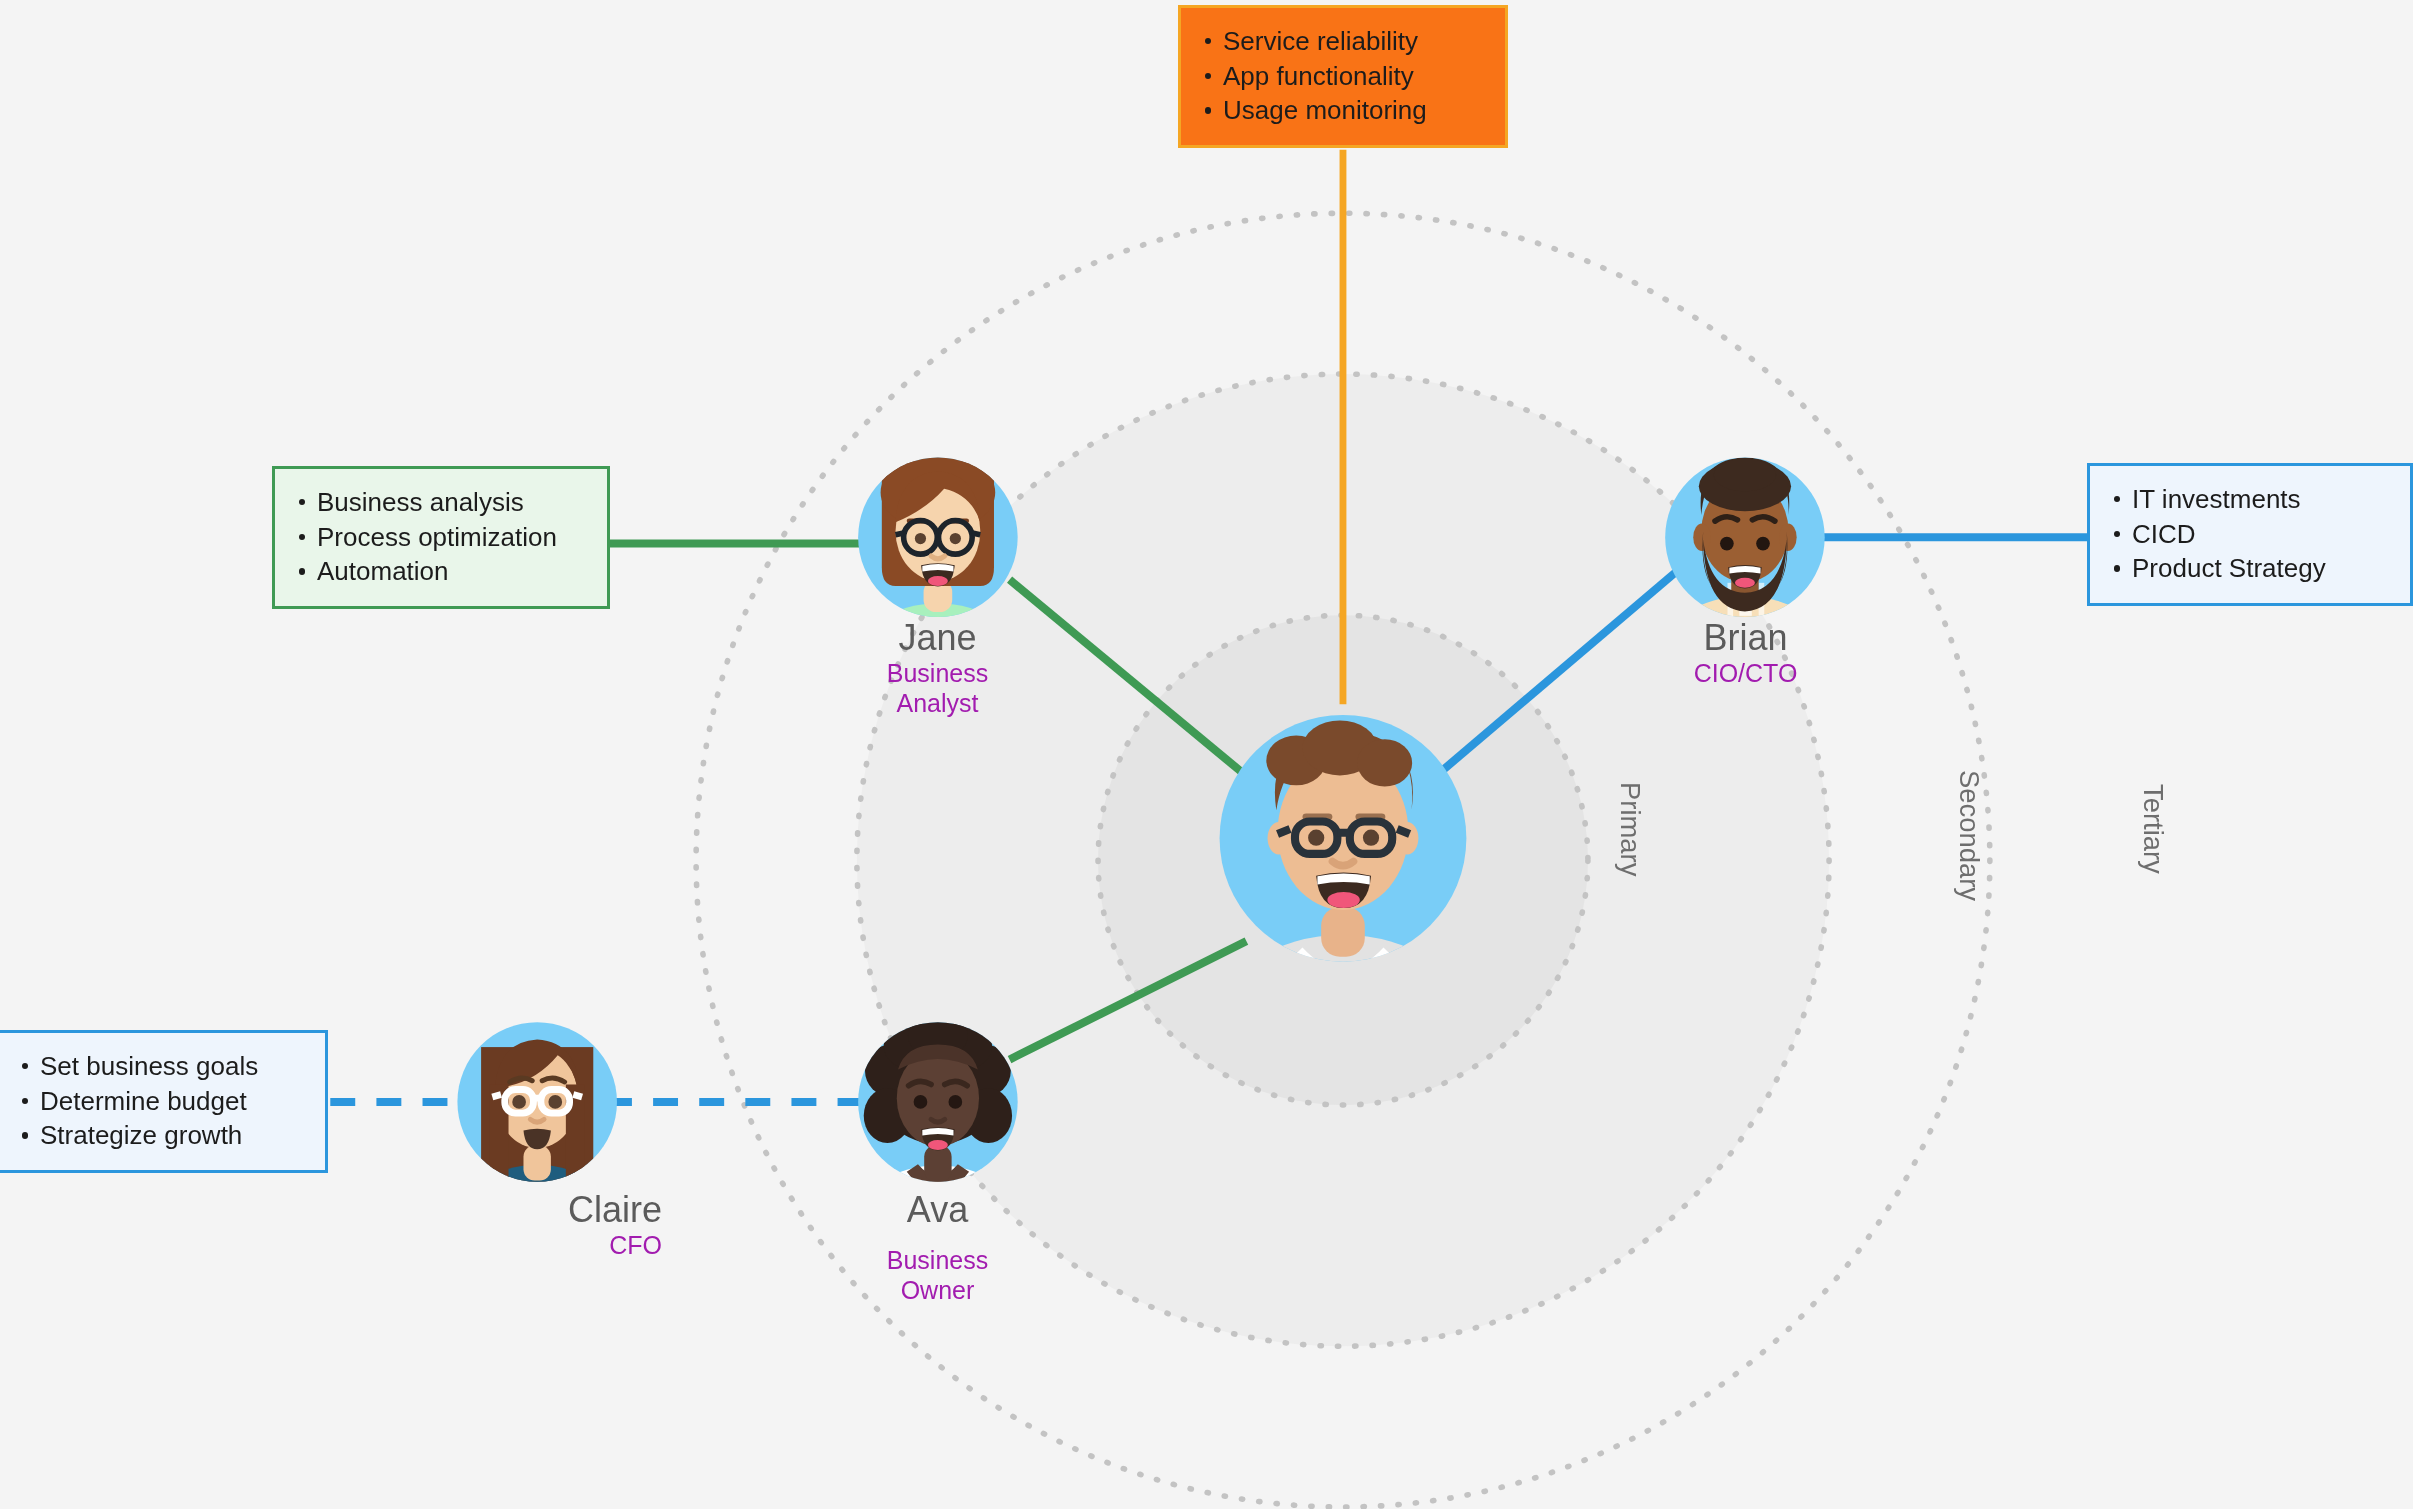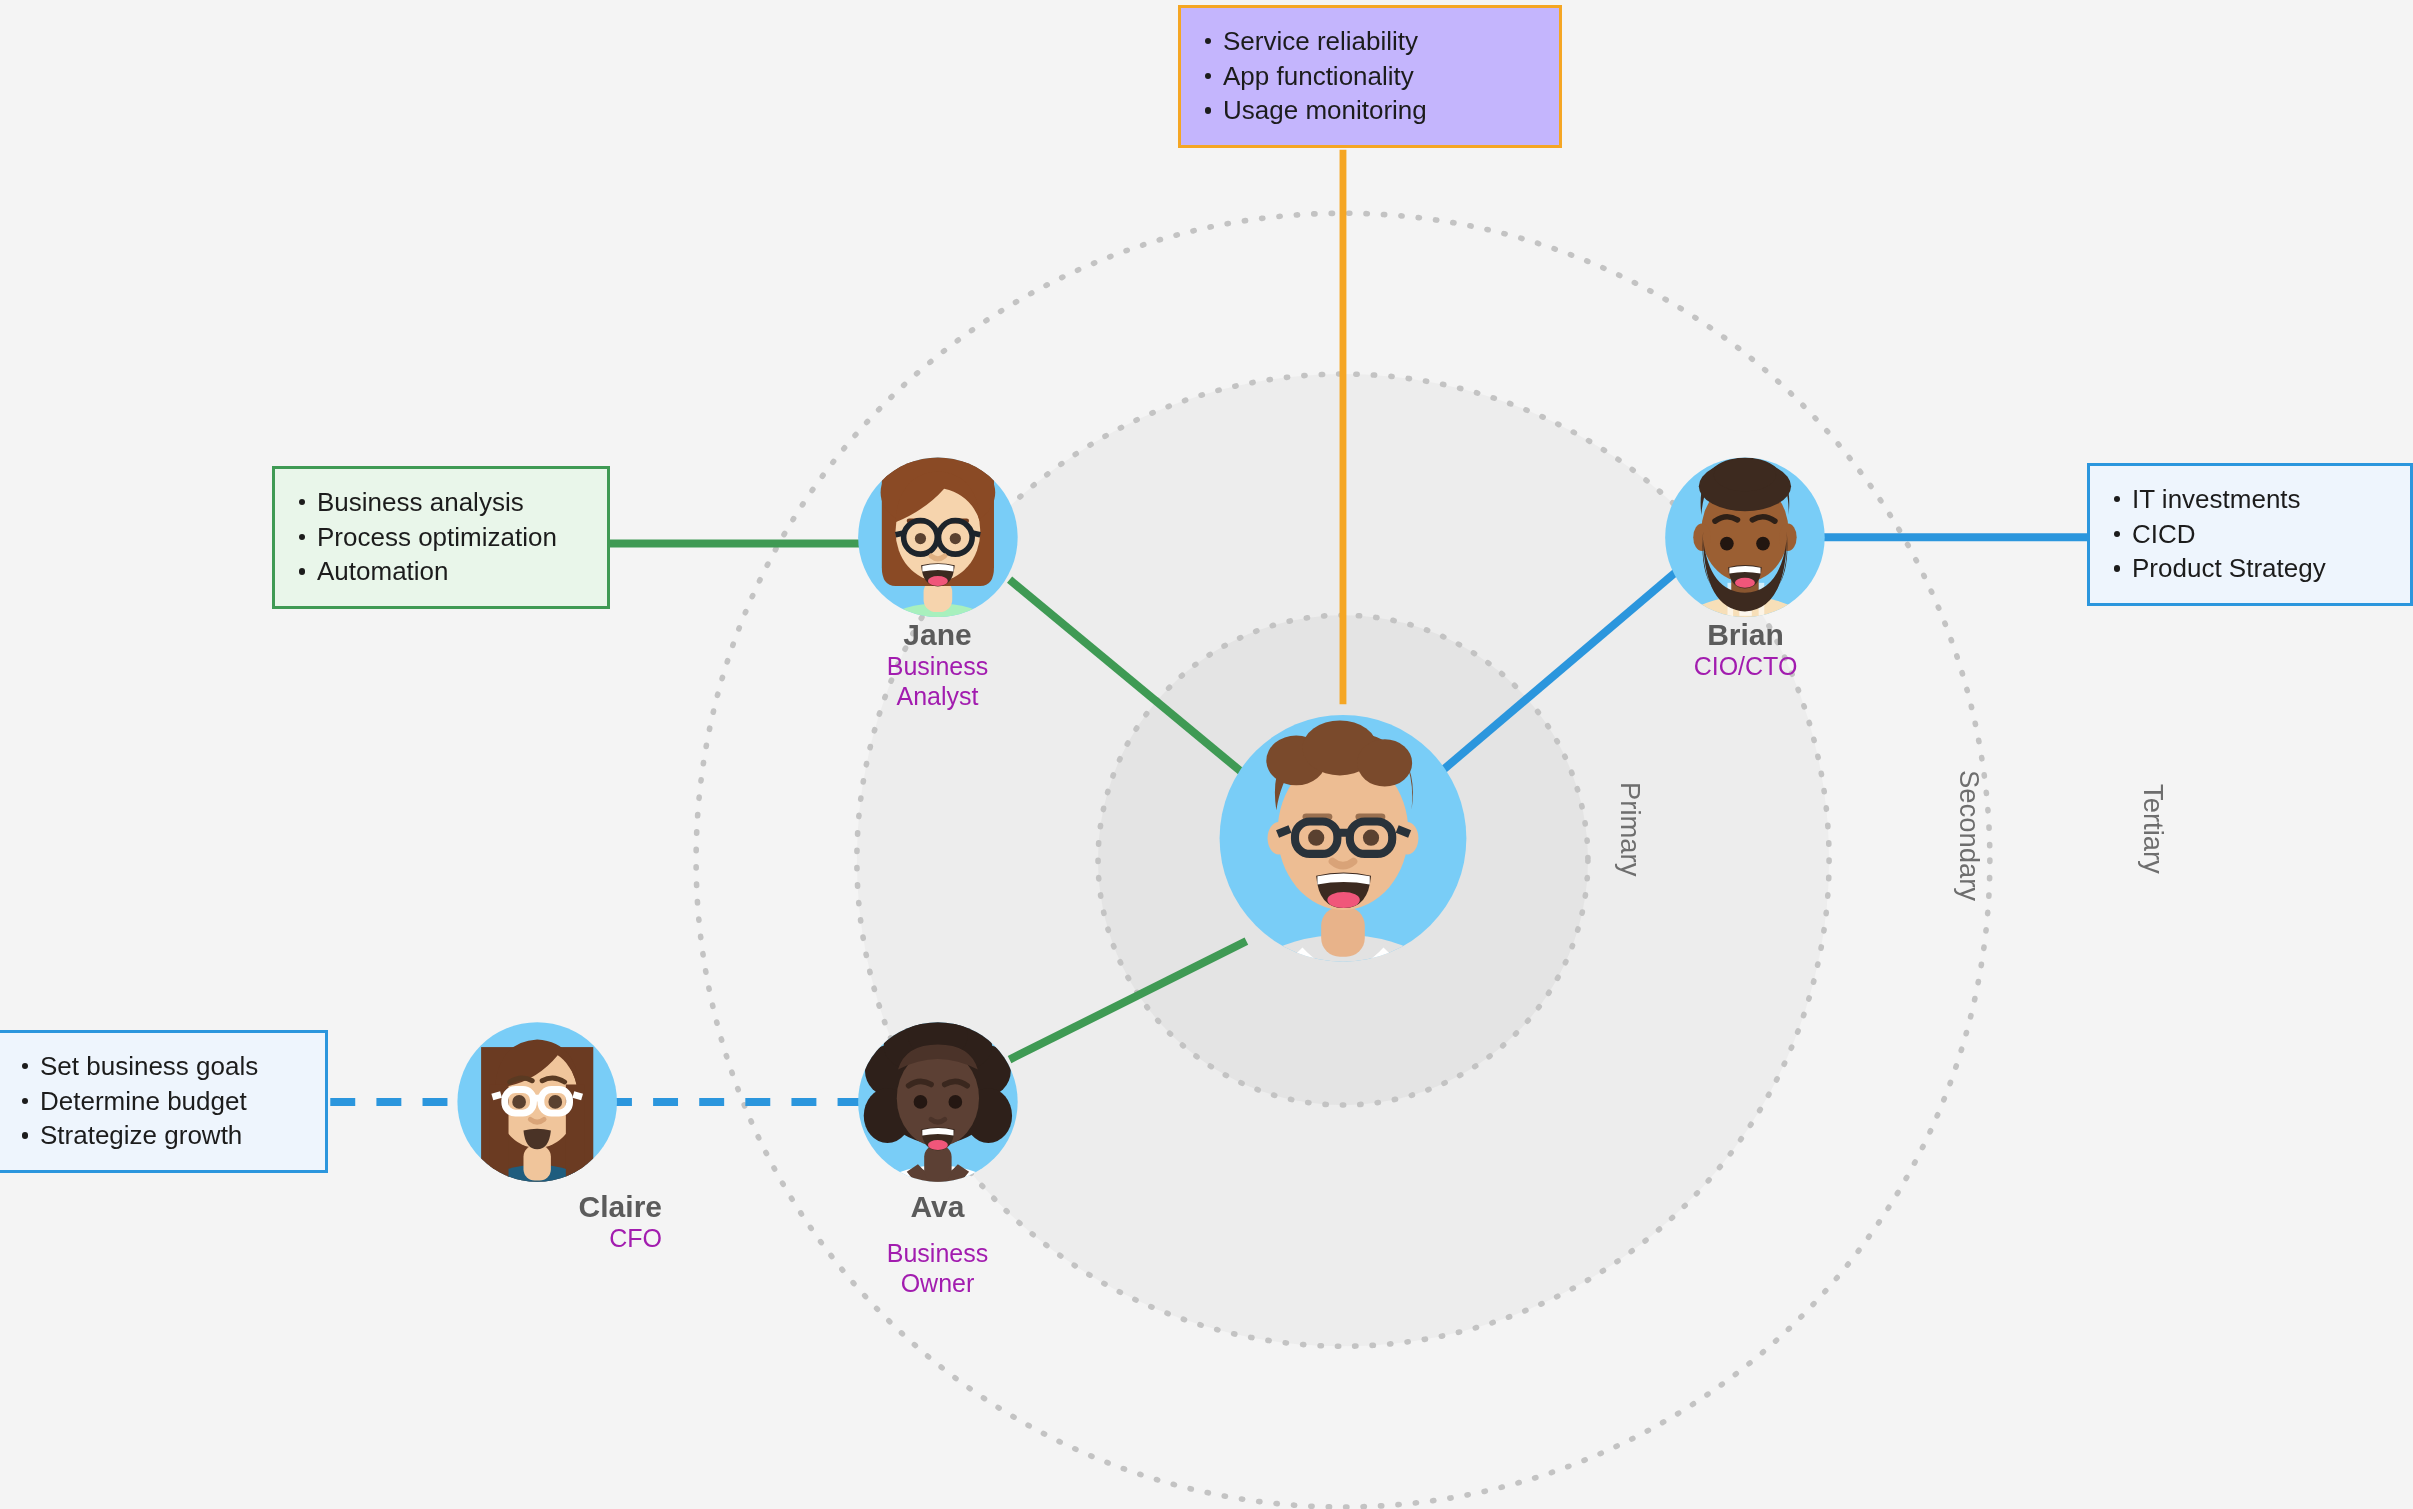--- a/index.html
+++ b/index.html
@@ -29,21 +29,21 @@
   .callout li::before{
     content:"";
     position:absolute;
     left:2.5px;top:14.3px;
     width:6.2px;height:6.2px;
     border-radius:50%;
     background:#1c1c1c;
   }
   .person{position:absolute;text-align:center;}
   .person .pname{
-    font-size:30px;font-weight:bold;color:#5b5b5b;
+    font-size:36px;font-weight:normal;color:#5b5b5b;
     line-height:1.18;white-space:nowrap;
   }
   .person .prole{
     font-size:25px;color:#a21caf;line-height:1.18;
   }
   .ringlabel{
     position:absolute;
     font-size:27.4px;
     color:#6e6e6e;
     white-space:nowrap;
@@ -280,21 +280,21 @@
 
   <div class="person" style="left:413px;top:1189px;width:249px;text-align:right;">
     <div class="pname">Claire</div>
     <div class="prole">CFO</div>
   </div>
 
   <div class="ringlabel" style="left:1646px;top:782px;transform:rotate(90deg);">Primary</div>
   <div class="ringlabel" style="left:1985px;top:770px;transform:rotate(90deg);">Secondary</div>
   <div class="ringlabel" style="left:2169px;top:784px;transform:rotate(90deg);">Tertiary</div>
 
-  <div class="callout" style="left:1178px;top:5px;width:384px;background:#c4b5fd;border:3.1px solid #f5a623;">
+  <div class="callout" style="left:1178px;top:5px;width:330px;background:#f97316;border:3.1px solid #f5a623;">
     <ul>
       <li>Service reliability</li>
       <li>App functionality</li>
       <li>Usage monitoring</li>
     </ul>
   </div>
 
   <div class="callout" style="left:2087px;top:463px;width:326px;background:#eef5fd;border:3.1px solid #2b96dd;">
     <ul>
       <li>IT investments</li>

